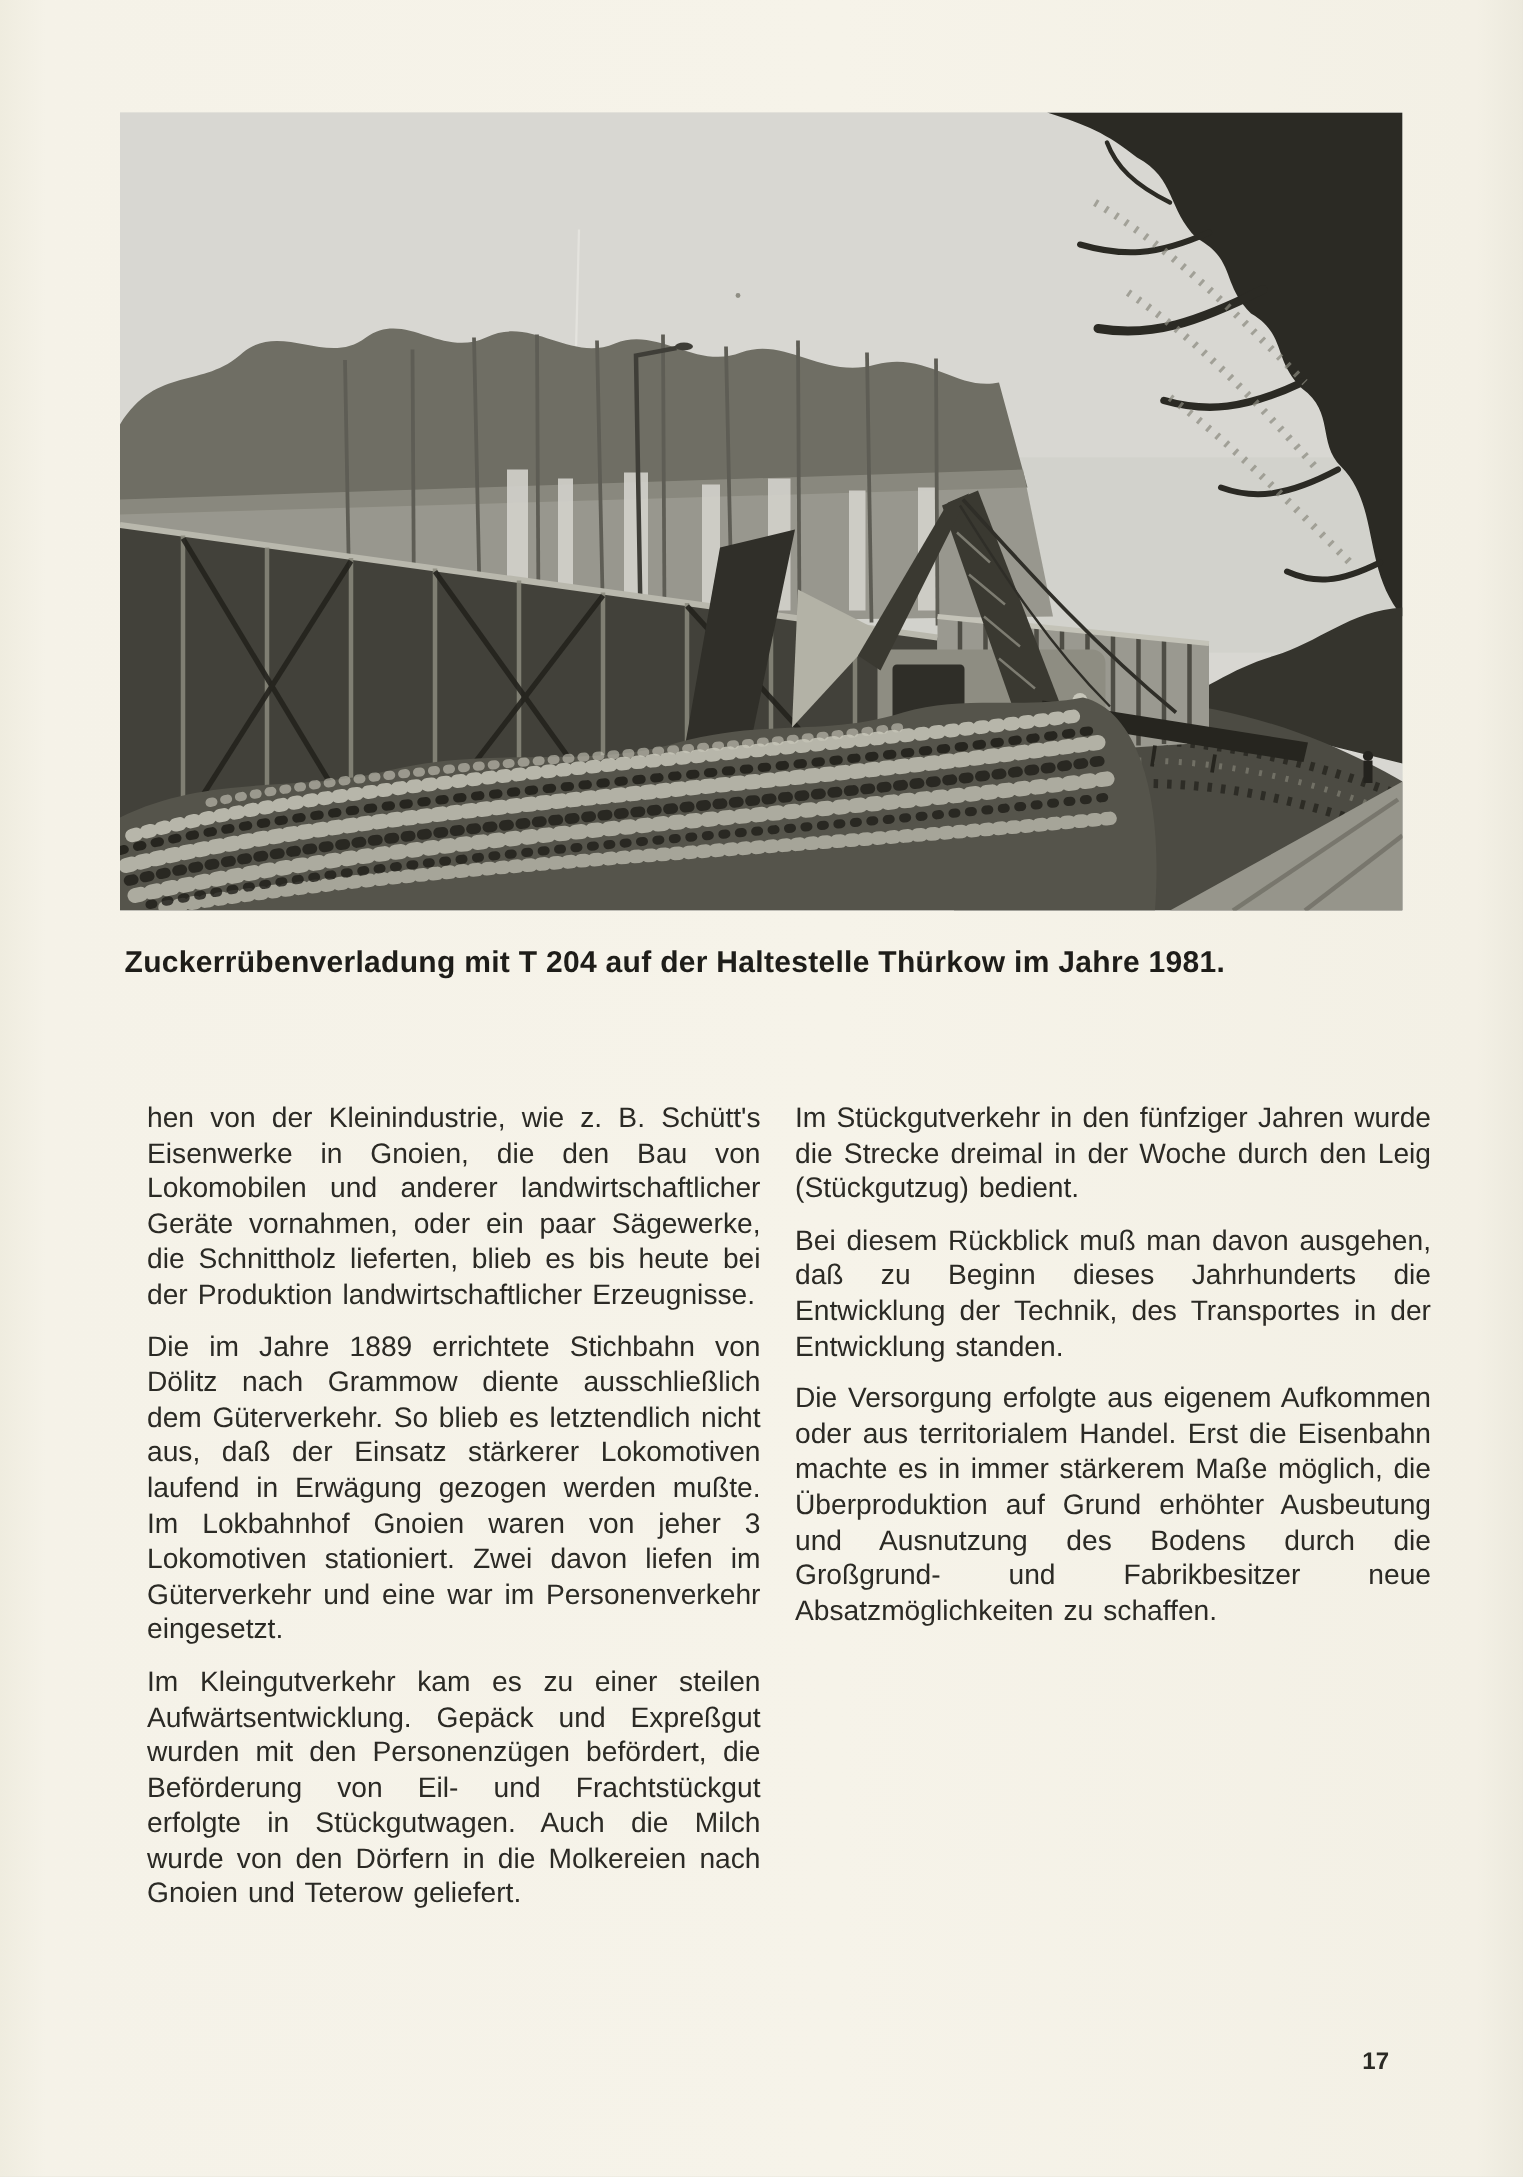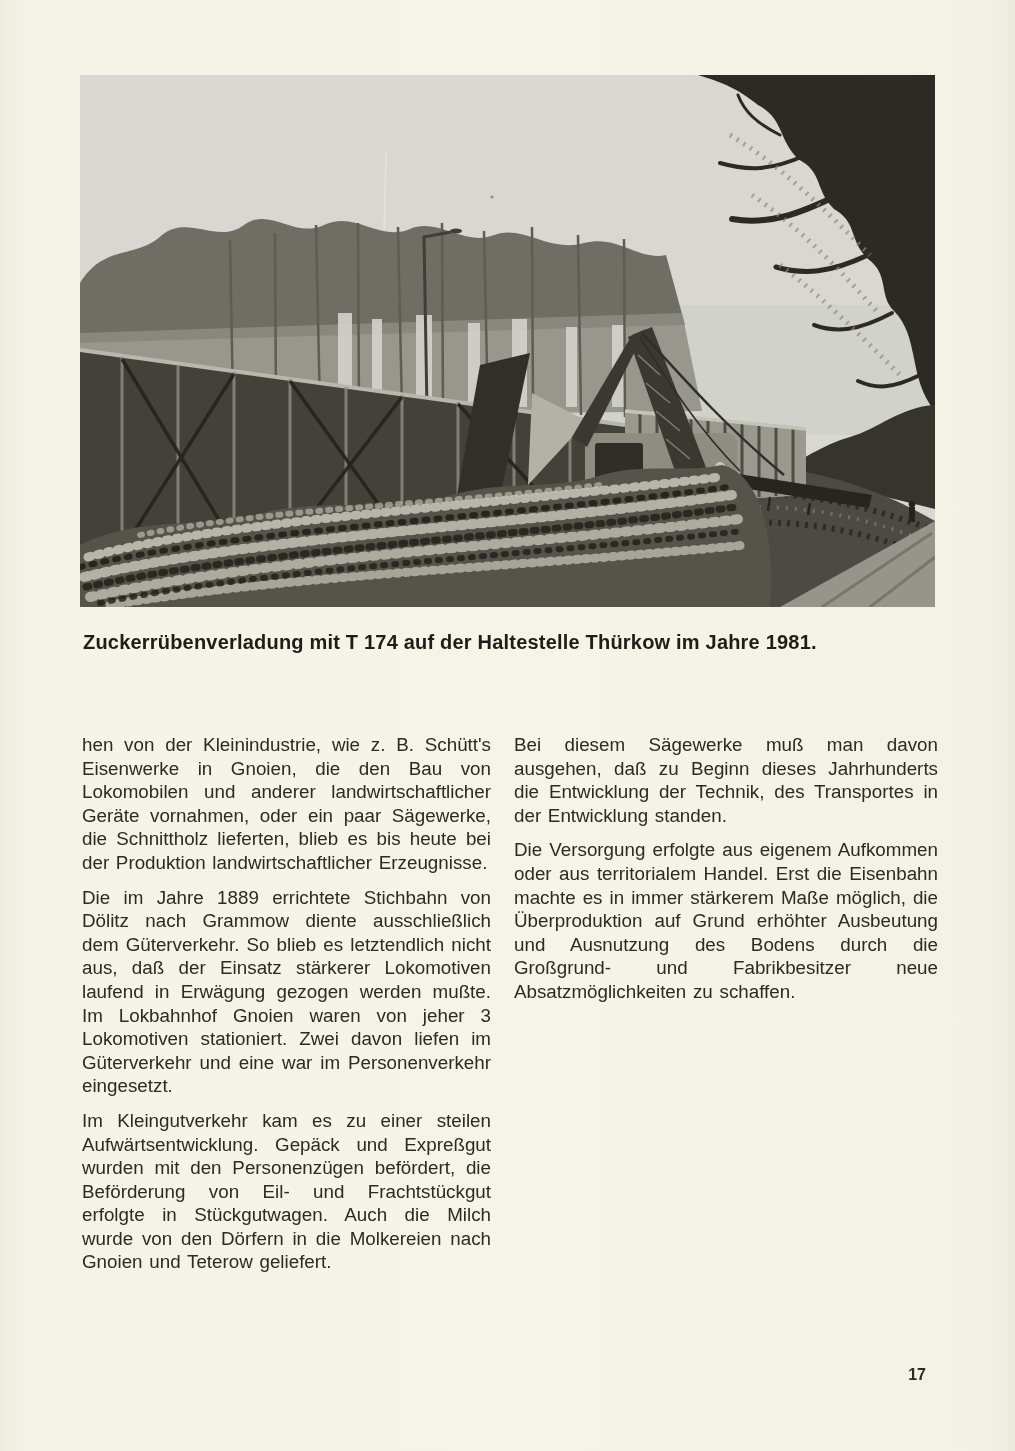--- a/index.html
+++ b/index.html
@@ -24,21 +24,21 @@
     font-size:20px;line-height:26px;font-weight:700;
     color:#1e1d19;letter-spacing:.2px;
   }
   .columns{
     position:absolute;left:82px;top:733px;width:856px;
     display:flex;gap:23px;
     font-size:18.8px;line-height:23.6px;
     color:#2b2a25;text-align:justify;
     hyphens:auto;
   }
-  .col-left{width:409px;flex:0 0 409px;}
+  .col-left{width:409px;flex:0 0 409px;margin-left:16px;}
   .col-right{width:424px;flex:0 0 424px;}
   .columns p{margin:0 0 11px 0;word-spacing:1.5px;}
   .page-number{
     position:absolute;left:82px;top:1366px;width:844px;
     text-align:right;font-size:16px;font-weight:600;color:#2b2a25;
   }
 </style>
 </head>
 <body>
 
@@ -222,29 +222,30 @@
         </g>
         <g stroke="#1e1d18" fill="none" stroke-linecap="round">
           <path d="M0,492 C160,454 410,444 648,412" stroke-width="6" stroke-dasharray="3 9" opacity="0.85"></path>
           <path d="M6,512 C180,474 426,464 656,432" stroke-width="7" stroke-dasharray="3 8" opacity="0.8"></path>
           <path d="M20,528 C200,492 436,482 662,456" stroke-width="6" stroke-dasharray="2 9" opacity="0.8"></path>
         </g>
       </g>
     </svg>
   </div>
 
-  <div class="caption">Zuckerrübenverladung mit T 174 auf der Haltestelle Thürkow im Jahre 1981.</div>
+  <div class="caption">Zuckerrübenverladung mit T 204 auf der Haltestelle Thürkow im Jahre 1981.</div>
 
   <div class="columns">
     <div class="col-left">
       <p>hen von der Kleinindustrie, wie z. B. Schütt's Eisenwerke in Gnoien, die den Bau von Lokomobilen und anderer landwirtschaftlicher Geräte vornahmen, oder ein paar Sägewerke, die Schnittholz lieferten, blieb es bis heute bei der Produktion landwirtschaftlicher Erzeugnisse.</p>
       <p>Die im Jahre 1889 errichtete Stichbahn von Dölitz nach Grammow diente ausschließlich dem Güterverkehr. So blieb es letztendlich nicht aus, daß der Einsatz stärkerer Lokomotiven laufend in Erwägung gezogen werden mußte. Im Lokbahnhof Gnoien waren von jeher 3 Lokomotiven stationiert. Zwei davon liefen im Güterverkehr und eine war im Personenverkehr eingesetzt.</p>
       <p>Im Kleingutverkehr kam es zu einer steilen Aufwärtsentwicklung. Gepäck und Expreßgut wurden mit den Personenzügen befördert, die Beförderung von Eil- und Frachtstückgut erfolgte in Stückgutwagen. Auch die Milch wurde von den Dörfern in die Molkereien nach Gnoien und Teterow geliefert.</p>
     </div>
     <div class="col-right">
-      <p>Bei diesem Sägewerke muß man davon ausgehen, daß zu Beginn dieses Jahrhunderts die Entwicklung der Technik, des Transportes in der Entwicklung standen.</p>
+      <p>Im Stückgutverkehr in den fünfziger Jahren wurde die Strecke dreimal in der Woche durch den Leig (Stückgutzug) bedient.</p>
+      <p>Bei diesem Rückblick muß man davon ausgehen, daß zu Beginn dieses Jahrhunderts die Entwicklung der Technik, des Transportes in der Entwicklung standen.</p>
       <p>Die Versorgung erfolgte aus eigenem Aufkommen oder aus territorialem Handel. Erst die Eisenbahn machte es in immer stärkerem Maße möglich, die Überproduktion auf Grund erhöhter Ausbeutung und Ausnutzung des Bodens durch die Großgrund- und Fabrikbesitzer neue Absatzmöglichkeiten zu schaffen.</p>
     </div>
   </div>
 
   <div class="page-number">17</div>
 
 </div>
 
 </body></html>

